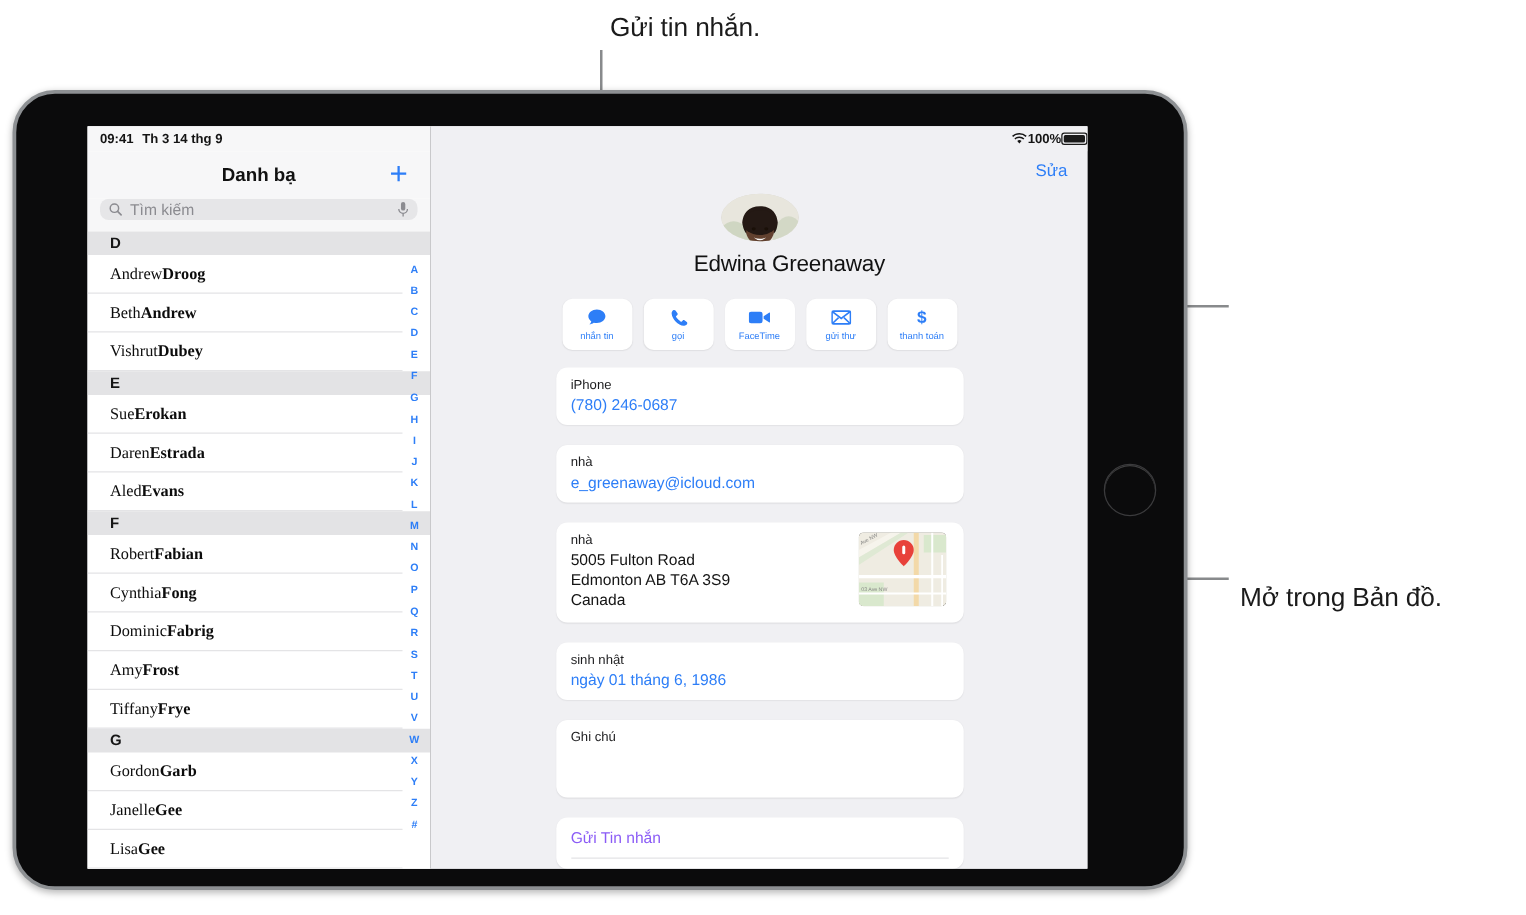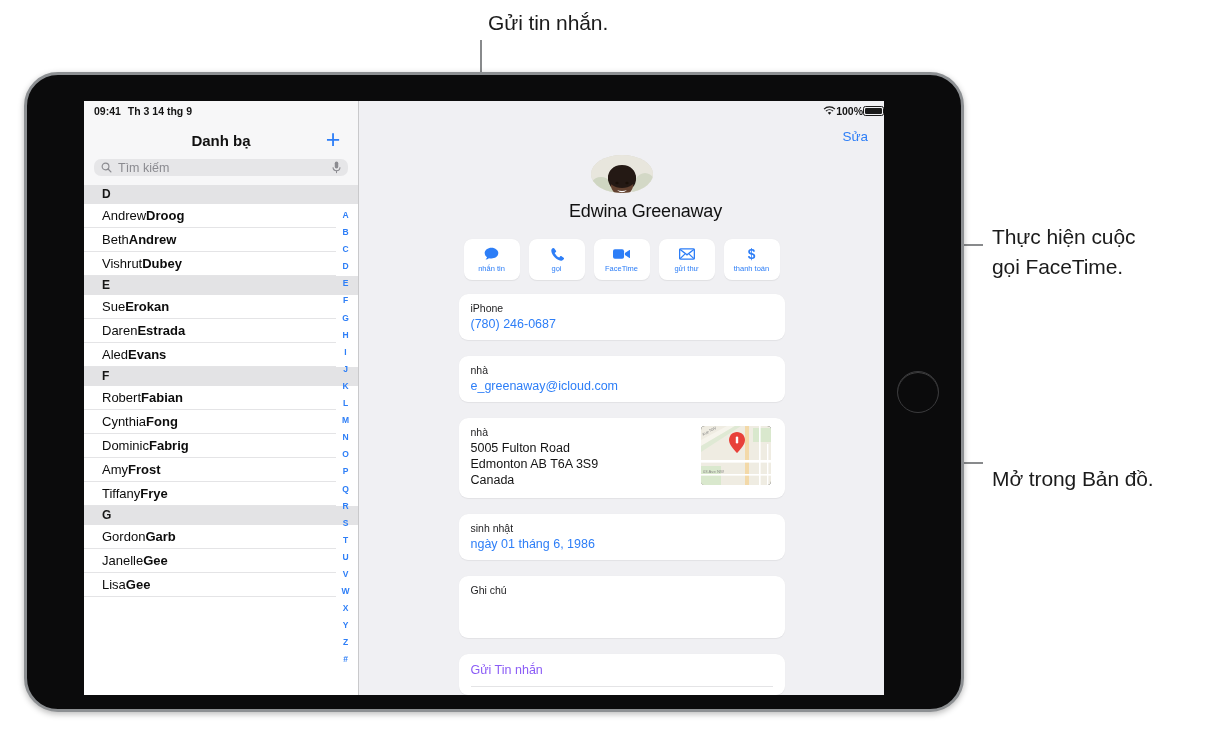--- a/index.html
+++ b/index.html
@@ -20,21 +20,21 @@
     position: absolute;
     font-size: 21px;
     line-height: 30px;
     color: #1b1b1b;
     letter-spacing: -0.1px;
   }
 
   
   #device {
     position: absolute;
-    left: 24px; top: 72px;
+    left: 10px; top: 72px;
     width: 940px; height: 640px;
     background: #0b0b0c;
     border-radius: 34px;
     border: 3px solid #8d9093;
     box-shadow: 0 2px 6px rgba(0,0,0,.28);
   }
   #homebtn {
     position: absolute;
     right: 22px; top: 50%;
     margin-top: -21px;
@@ -88,24 +88,25 @@
     display: flex; align-items: center; padding: 0 7px; gap: 6px;
   }
   .search-ph { font-size: 12.5px; color: #8b8b90; flex: 1; }
   .contact-list { flex: 1; overflow: hidden; position: relative; background:#fff; }
   .sec-hdr {
     background: #e3e3e5; color: #161616;
     font-size: 12px; font-weight: bold;
     padding: 3px 0 3px 18px; height: 19px; line-height: 13px;
   }
   .crow {
-    height: 24px; display: flex; align-items: center;
+    height: 31px; display: flex; align-items: center;
     padding-left: 18px; font-size: 13px; color: #0c0c0c;
     border-bottom: 1px solid #e4e4e6;
     margin-right: 22px;
+    font-family: Liberation Serif, serif;
   }
   .crow .ln { font-weight: bold; }
   .crow .fn { font-weight: normal; }
   .idx {
     position: absolute; right: 3px; top: 22px;
     width: 19px;
     display: flex; flex-direction: column; align-items: center;
     font-size: 8.5px; font-weight: bold; color: #2d7ef7;
     line-height: 17.1px;
   }
@@ -172,22 +173,20 @@
   .batt i { position:absolute; left:1px; top:1px; bottom:1px; right:1px; background:#1a1a1a; border-radius:1.3px; display:block; }
 </style>
 </head>
 <body>
 
 <div id="root">
 
   <div class="callout-text" style="left:488px; top:8px;">Gửi tin nhắn.</div>
   <div class="leader leader-v" style="left:480px; top:40px; height:214px;"></div>
 
-  <div class="callout-text" style="left:992px; top:222px; white-space:pre-line;">Thực hiện cuộc
-gọi FaceTime.</div>
   <div class="leader leader-h" style="left:621px; top:244px; width:362px;"></div>
   <div class="leader leader-v" style="left:621px; top:244px; height:12px;"></div>
 
   <div class="callout-text" style="left:992px; top:464px;">Mở trong Bản đồ.</div>
   <div class="leader leader-h" style="left:761px; top:462px; width:222px;"></div>
 
   <div id="device">
     <div id="homebtn"></div>
 
     <div id="screen">

